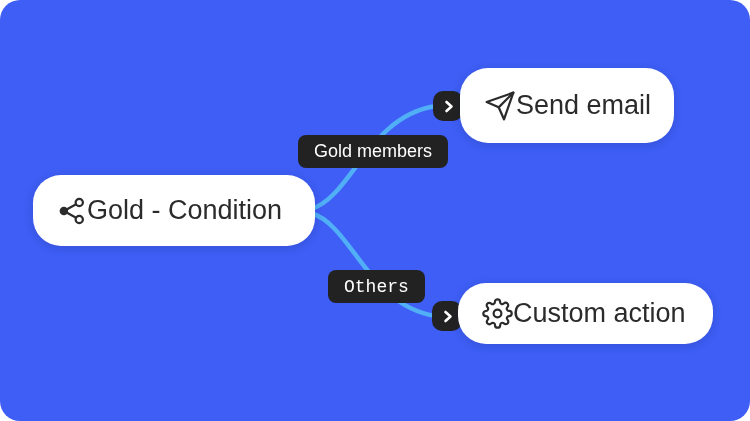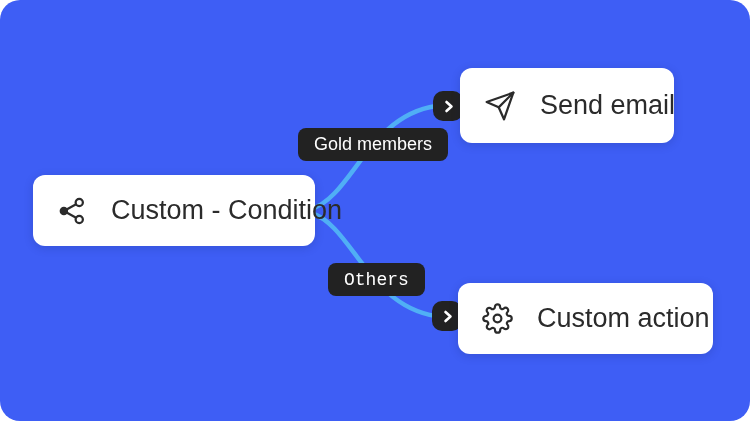--- a/index.html
+++ b/index.html
@@ -41,39 +41,40 @@
     position:absolute;
     height:33px;
     padding:0 16px;
     background:var(--color-label_bg);
     color:var(--color-label_text);
     border-radius:8px;
     display:flex;align-items:center;justify-content:center;
     font-size:18px;
     white-space:nowrap;
     cursor:pointer;
+    margin-top:7px;
   }
   .node{
     position:absolute;
     background:var(--color-node_bg);
-    border-radius:12px;
+    border-radius:28px;
     display:flex;align-items:center;
-    gap:24px;
+    gap:0;
     padding:0 24px;
     box-sizing:border-box;
     color:var(--color-node_text);
     font-size:27px;
     white-space:nowrap;
     box-shadow:0 2px 10px rgba(15,25,80,0.18);
     cursor:pointer;
   }
   .node .icon{flex:0 0 auto;display:flex;align-items:center;}
   .node-split{left:33px;top:175px;width:282px;height:71px;}
   .node-send{left:460px;top:68px;width:214px;height:75px;}
-  .node-custom{left:458px;top:283px;width:255px;height:71px;}
+  .node-custom{left:458px;top:283px;width:255px;height:61px;}
   .badge-send{left:433px;top:91px;}
   .badge-custom{left:432px;top:301px;}
   .label-gold{left:298px;top:128px;}
   .label-others{left:328px;top:263px;font-family:Liberation Mono, monospace;}
 </style>
 </head>
 <body>
 
 <div class="stage">
 
@@ -105,21 +106,21 @@
   <div class="node node-split">
     <span class="icon">
       <svg width="30" height="30" viewBox="0 0 24 24">
         <line x1="5.5" y1="12" x2="17.8" y2="5.2" stroke="#2B2B2B" stroke-width="1.8"></line>
         <line x1="5.5" y1="12" x2="17.8" y2="18.8" stroke="#2B2B2B" stroke-width="1.8"></line>
         <circle cx="5.5" cy="12" r="3.4" fill="#2B2B2B"></circle>
         <circle cx="17.8" cy="5.2" r="2.9" fill="#FFFFFF" stroke="#2B2B2B" stroke-width="1.8"></circle>
         <circle cx="17.8" cy="18.8" r="2.9" fill="#FFFFFF" stroke="#2B2B2B" stroke-width="1.8"></circle>
       </svg>
     </span>
-    <span>Custom - Condition</span>
+    <span>Gold - Condition</span>
   </div>
 
   <div class="node node-send">
     <span class="icon">
       <svg width="32" height="32" viewBox="0 0 24 24">
         <g fill="none" stroke="#2B2B2B" stroke-width="1.7" stroke-linecap="round" stroke-linejoin="round">
           <line x1="22" y1="2" x2="11" y2="13"></line>
           <polygon points="22 2 15 22 11 13 2 9 22 2"></polygon>
         </g>
       </svg>

